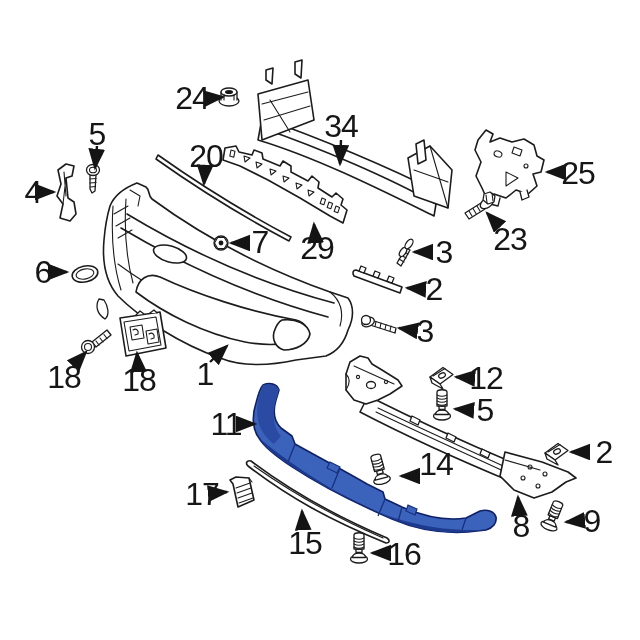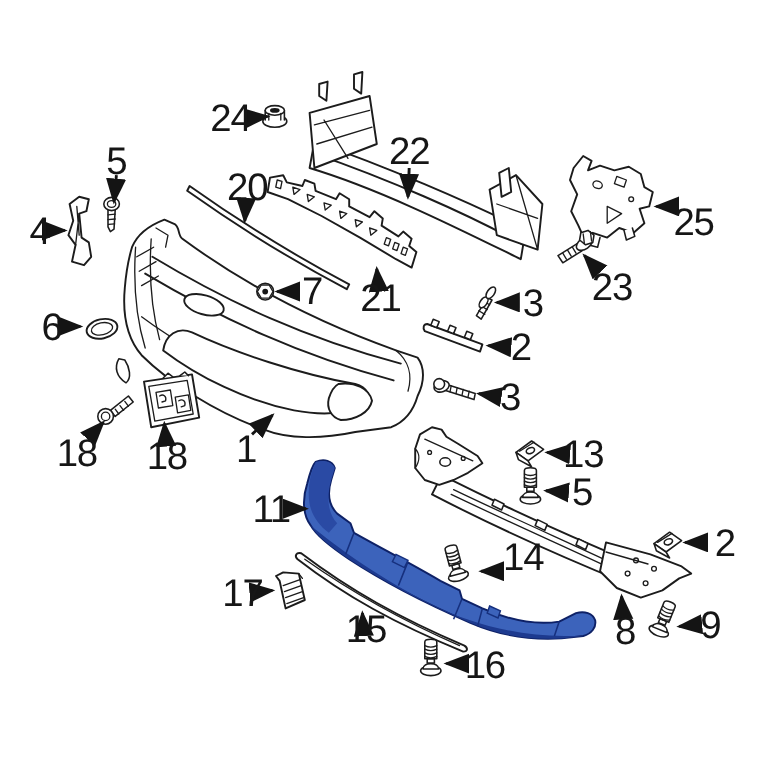--- a/index.html
+++ b/index.html
@@ -260,27 +260,27 @@
 <div class="callout" style="left:425px;top:331px">3</div>
 <div class="callout" style="left:33px;top:192px">4</div>
 <div class="callout" style="left:97px;top:134px">5</div>
 <div class="callout" style="left:43px;top:272px">6</div>
 <div class="callout" style="left:260px;top:242px">7</div>
 <div class="callout" style="left:521px;top:526px">8</div>
 <div class="callout" style="left:592px;top:521px">9</div>
 <div class="callout" style="left:604px;top:452px">2</div>
 <div class="callout" style="left:226px;top:424px">11</div>
 <div class="callout" style="left:485px;top:410px">5</div>
-<div class="callout" style="left:486px;top:378px">13</div>
+<div class="callout" style="left:486px;top:378px">12</div>
 <div class="callout" style="left:436px;top:464px">14</div>
-<div class="callout" style="left:305px;top:524px">15</div>
+<div class="callout" style="left:305px;top:543px">15</div>
 <div class="callout" style="left:404px;top:554px">16</div>
 <div class="callout" style="left:202px;top:494px">17</div>
 <div class="callout" style="left:139px;top:380px">18</div>
 <div class="callout" style="left:64px;top:377px">18</div>
 <div class="callout" style="left:206px;top:156px">20</div>
-<div class="callout" style="left:317px;top:248px">21</div>
-<div class="callout" style="left:341px;top:126px">22</div>
+<div class="callout" style="left:317px;top:248px">29</div>
+<div class="callout" style="left:341px;top:126px">34</div>
 <div class="callout" style="left:510px;top:239px">23</div>
 <div class="callout" style="left:192px;top:98px">24</div>
-<div class="callout" style="left:578px;top:185px">25</div>
+<div class="callout" style="left:578px;top:173px">25</div>
 
 </div>
 
 </body></html>

